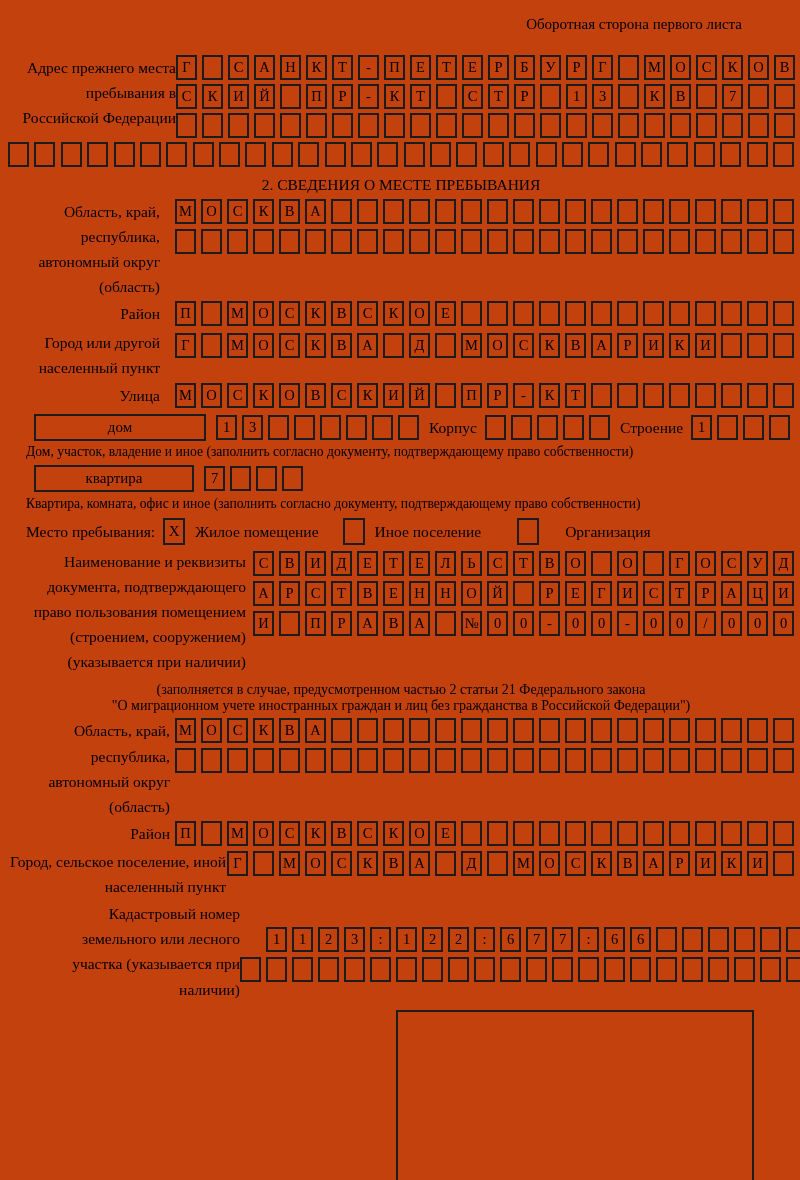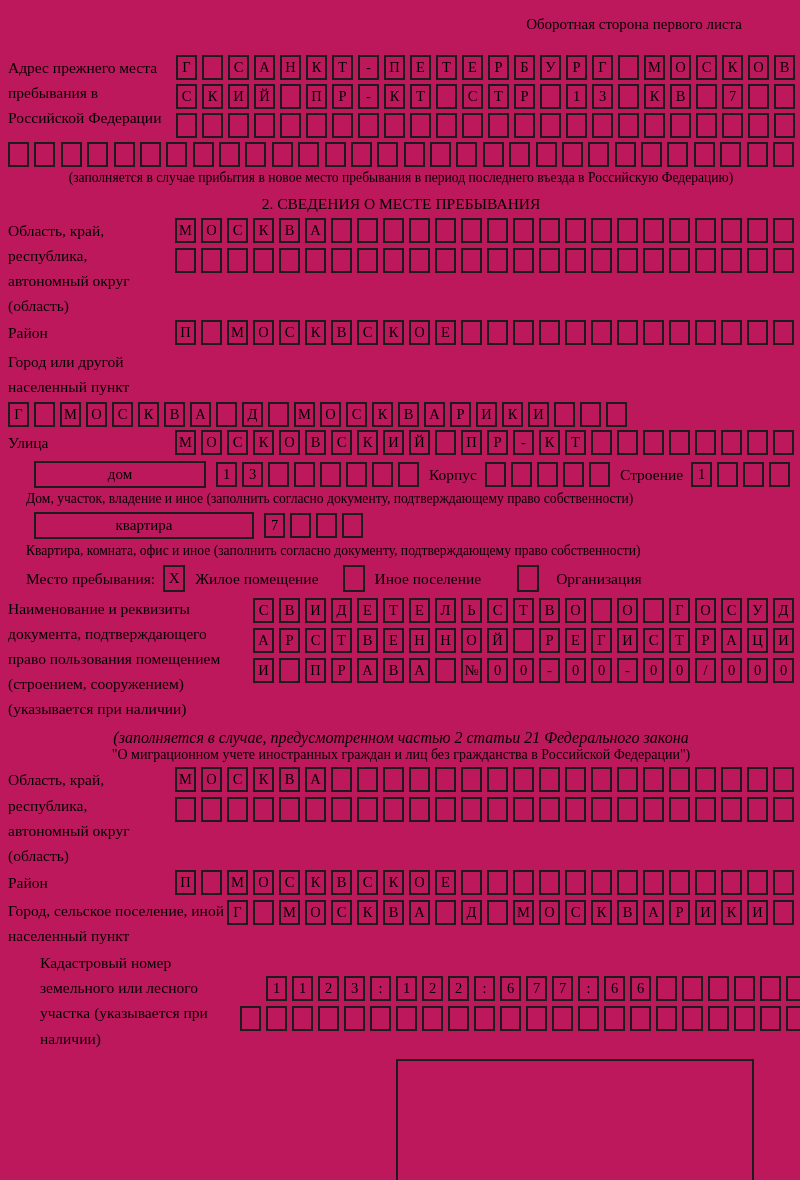--- a/index.html
+++ b/index.html
@@ -1,33 +1,33 @@
 <!DOCTYPE html>
 <html><head>
 <meta charset="utf-8">
 <style>
   * { margin:0; padding:0; box-sizing:border-box; }
   html,body { background:#ffffff; }
   .page {
     position:relative;
     width:800px; height:1180px;
     margin:0 auto;
-    background:#be185d;
+    background:#c2410c;
     color:#000;
     font-family:"Liberation Serif","DejaVu Serif",serif;
     overflow:hidden;
     padding:16px 6px 0 8px;
   }
   .backside-note {
     text-align:right;
     padding-right:52px;
     font-size:15px;
   }
   .frow { display:flex; align-items:flex-start; width:100%; }
-  .flabel { font-size:15.5px; line-height:1.62; flex:none; }
+  .flabel { font-size:15.5px; line-height:1.62; flex:none;text-align:right; }
   .rowscol { flex:1; display:flex; flex-direction:column; align-items:flex-end; }
   .boxrow { display:flex; gap:5px; justify-content:flex-end; }
   .boxrow.full { width:100%; justify-content:space-between; }
   .cell {
     flex:none;
     width:21px; height:25px;
     border:2px solid #1c1c1c;
     font-size:14.5px; line-height:21px;
     text-align:center;
     display:inline-block;
@@ -171,21 +171,20 @@
       <span class="cell"></span>
       <span class="cell"></span>
       <span class="cell"></span>
       <span class="cell"></span>
       <span class="cell"></span>
       <span class="cell"></span>
       <span class="cell"></span>
       <span class="cell"></span>
       <span class="cell"></span>
     </div>
-  <div class="caption center" style="margin-top:3px;">(заполняется в случае прибытия в новое место пребывания в период последнего въезда в Российскую Федерацию)</div>
 
   <div class="sec-title" style="margin-top:9px; margin-bottom:5px;">2. СВЕДЕНИЯ О МЕСТЕ ПРЕБЫВАНИЯ</div>
 
   <div class="frow">
     <div class="flabel" style="width:152px;">Область, край, республика, автономный округ (область)</div>
     <div class="rowscol" style="gap:5px;">
       <div class="boxrow">
           <span class="cell">М</span>
           <span class="cell">О</span>
           <span class="cell">С</span>
@@ -265,21 +264,21 @@
           <span class="cell"></span>
           <span class="cell"></span>
           <span class="cell"></span>
           <span class="cell"></span>
           <span class="cell"></span>
           <span class="cell"></span>
         </div>
     </div>
   </div>
 
-  <div class="frow" style="margin-top:3px;flex-direction:column;">
+  <div class="frow" style="margin-top:3px;">
     <div class="flabel" style="width:152px;">Город или другой населенный пункт</div>
     <div class="rowscol" style="padding-top:3px;">
       <div class="boxrow">
           <span class="cell">Г</span>
           <span class="cell"></span>
           <span class="cell">М</span>
           <span class="cell">О</span>
           <span class="cell">С</span>
           <span class="cell">К</span>
           <span class="cell">В</span>
@@ -360,38 +359,38 @@
     <div class="inline-cells">
         <span class="cell">1</span>
         <span class="cell"></span>
         <span class="cell"></span>
         <span class="cell"></span>
       </div>
   </div>
   <div class="caption" style="margin-top:3px; margin-left:18px;">Дом, участок, владение и иное (заполнить согласно документу, подтверждающему право собственности)</div>
 
   <div class="frow" style="margin-top:5px; margin-left:26px; align-items:center;">
-    <div class="widebox" style="width:220px;">квартира</div>
+    <div class="widebox" style="width:160px;">квартира</div>
     <div class="inline-cells" style="margin-left:10px;">
         <span class="cell">7</span>
         <span class="cell"></span>
         <span class="cell"></span>
         <span class="cell"></span>
       </div>
   </div>
   <div class="caption" style="margin-top:4px; margin-left:18px;">Квартира, комната, офис и иное (заполнить согласно документу, подтверждающему право собственности)</div>
 
   <div class="frow" style="margin-top:6px; margin-left:18px; align-items:center;">
     <div class="flabel">Место пребывания:</div>
     <div class="chk" style="margin-left:8px;">X</div>
     <div class="smalllabel">Жилое помещение</div>
     <div class="chk" style="margin-left:16px;"></div>
     <div class="smalllabel">Иное поселение</div>
     <div class="chk" style="margin-left:28px;"></div>
-    <div class="smalllabel" style="padding-left:17px;">Организация</div>
+    <div class="smalllabel" style="padding-left:26px;">Организация</div>
   </div>
 
   <div class="frow" style="margin-top:4px;">
     <div class="flabel" style="width:238px;">Наименование и реквизиты документа, подтверждающего право пользования помещением (строением, сооружением) (указывается при наличии)</div>
     <div class="rowscol" style="gap:5px; padding-top:2px;">
       <div class="boxrow">
           <span class="cell">С</span>
           <span class="cell">В</span>
           <span class="cell">И</span>
           <span class="cell">Д</span>
@@ -455,21 +454,21 @@
           <span class="cell">0</span>
           <span class="cell">0</span>
           <span class="cell">/</span>
           <span class="cell">0</span>
           <span class="cell">0</span>
           <span class="cell">0</span>
         </div>
     </div>
   </div>
 
-  <div class="caption center" style="margin-top:8px; font-size:16px;font-style:italic;">(заполняется в случае, предусмотренном частью 2 статьи 21 Федерального закона</div>
+  <div class="caption center" style="margin-top:8px; font-size:14px;">(заполняется в случае, предусмотренном частью 2 статьи 21 Федерального закона</div>
   <div class="caption center" style="font-size:14px;">"О миграционном учете иностранных граждан и лиц без гражданства в Российской Федерации")</div>
 
   <div class="frow" style="margin-top:4px;">
     <div class="flabel" style="width:162px;">Область, край, республика, автономный округ (область)</div>
     <div class="rowscol" style="gap:5px;">
       <div class="boxrow">
           <span class="cell">М</span>
           <span class="cell">О</span>
           <span class="cell">С</span>
           <span class="cell">К</span>

